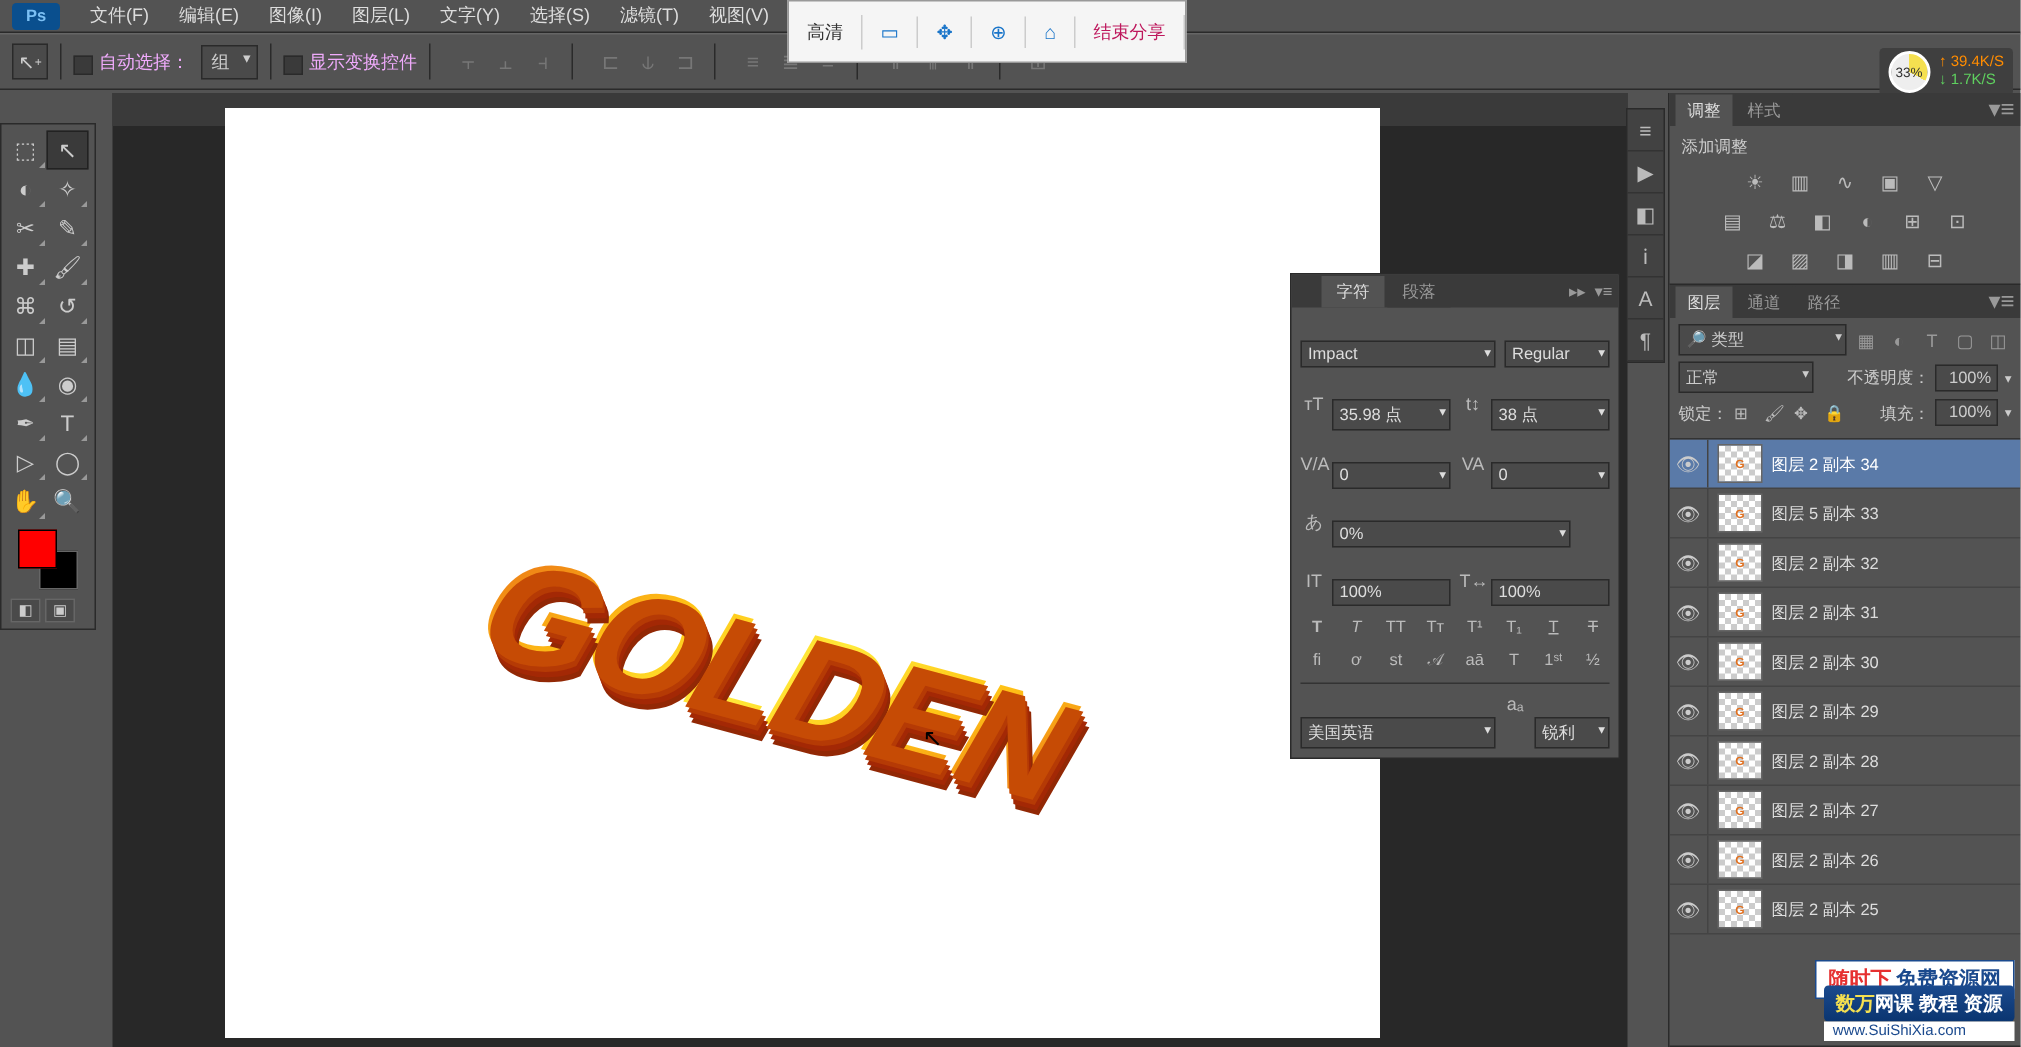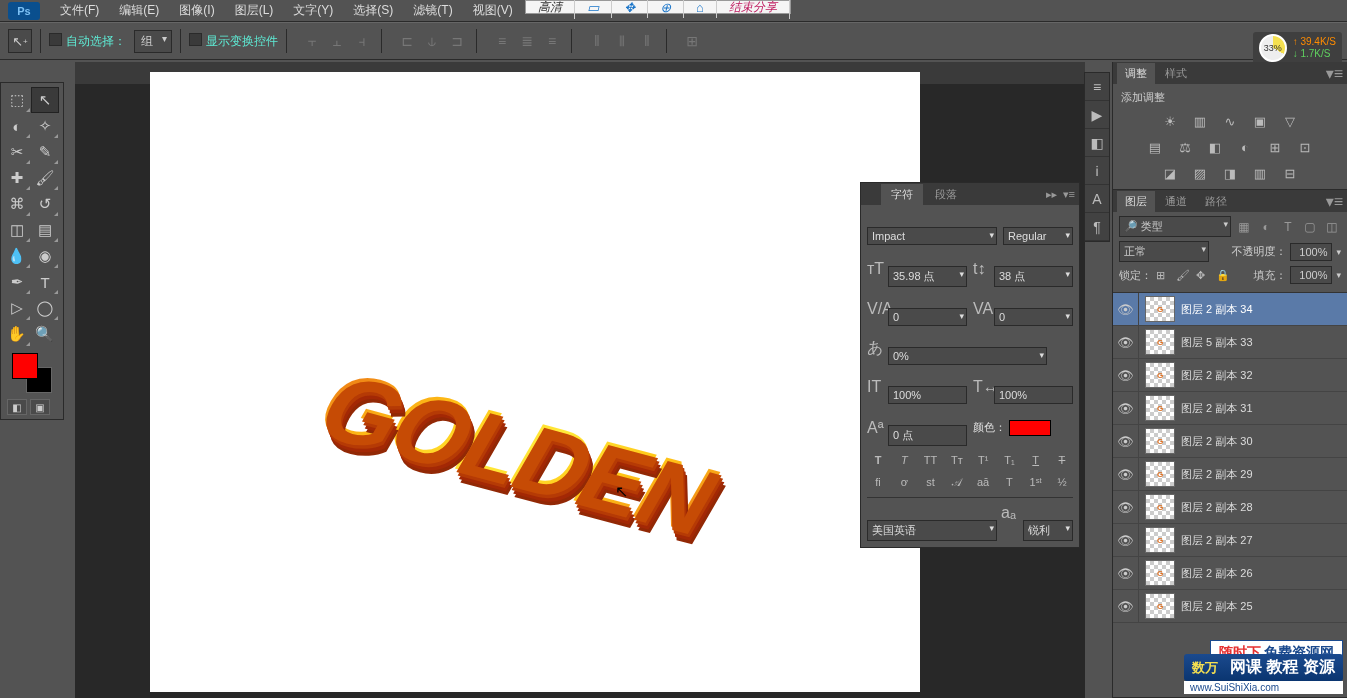--- a/index.html
+++ b/index.html
@@ -4,36 +4,36 @@
 <style>
 * { margin: 0; padding: 0; box-sizing: border-box; font-family: "Microsoft YaHei", Arial, sans-serif; }
 body { background: #535353; width: 1347px; height: 698px; overflow: hidden; position: relative; }
 
 
 .menubar { height: 22px; background: #535353; display: flex; align-items: center; padding-left: 8px; border-bottom: 1px solid #2a2a2a; }
 .menubar .ps-logo { width: 32px; height: 18px; background: #0a4f8e; border-radius: 3px; display: flex; align-items: center; justify-content: center; color: #7cc0f4; font-weight: bold; font-size: 11px; margin-right: 10px; }
 .menubar .menu-item { color: #ddd; font-size: 12px; padding: 0 10px; cursor: pointer; }
 
 
-.sharebar { position: absolute; top: 0; left: 525px; height: 14px; background: #f5f5f5; border: 1px solid #999; display: flex; align-items: center; z-index: 100; font-style: italic; }
+.sharebar { position: absolute; top: 0; left: 525px; height: 42px; background: #f5f5f5; border: 1px solid #999; display: flex; align-items: center; z-index: 100; }
 .sharebar .sb-btn { padding: 3px 12px; font-size: 12px; color: #1a75c9; border-right: 1px solid #ccc; cursor: pointer; display: flex; align-items: center; gap: 3px; }
 .sharebar .sb-btn.hd { color: #333; }
 .sharebar .sb-icon { font-size: 13px; }
 
 
 .speed-ind { position: absolute; right: 5px; top: 32px; display: flex; align-items: center; gap: 6px; background: #3f3f3f; padding: 2px 6px; border-radius: 3px; }
 .speed-pie { width: 28px; height: 28px; border-radius: 50%; background: conic-gradient(#f5e050 0 33%, #eee 33% 100%); display: flex; align-items: center; justify-content: center; font-size: 9px; color: #333; border: 2px solid #fff; }
 .speed-vals { font-size: 10px; color: #ddd; line-height: 12px; }
 .speed-vals .up { color: #ff8c00; }
 .speed-vals .dn { color: #5fd05f; }
 
 
 .optbar { height: 38px; background: #535353; border-bottom: 1px solid #2a2a2a; border-top: 1px solid #666; display: flex; align-items: center; padding-left: 8px; gap: 8px; }
 .optbar .icon-btn { width: 24px; height: 24px; background: #4a4a4a; border: 1px solid #2a2a2a; display: flex; align-items: center; justify-content: center; color: #ccc; font-size: 13px; }
-.optbar .chk { display: flex; align-items: flex-start; gap: 4px; color: #5eead4; font-size: 12px; }
+.optbar .chk { display: flex; align-items: flex-end; gap: 4px; color: #f0abfc; font-size: 12px; }
 .optbar .chk .box { width: 13px; height: 13px; border: 1px solid #2a2a2a; background: #3a3a3a; }
 .optbar .select { background: #4a4a4a; border: 1px solid #2a2a2a; color: #ccc; font-size: 12px; padding: 2px 18px 2px 6px; position: relative; }
 .optbar .select::after { content: "▾"; position: absolute; right: 4px; top: 2px; font-size: 10px; }
 .optbar .sep { width: 1px; height: 24px; background: #2a2a2a; }
 .optbar .align-group { display: flex; gap: 3px; margin-left: 6px; }
 .optbar .align-ico { width: 22px; height: 22px; display: flex; align-items: center; justify-content: center; color: #777; font-size: 14px; }
 
 
 .tools { position: absolute; left: 0; top: 82px; width: 64px; background: #535353; border: 1px solid #2a2a2a; padding: 4px 2px; }
 .tools .row { display: flex; }
@@ -59,21 +59,21 @@
 .dock-icons .di { height: 28px; display: flex; align-items: center; justify-content: center; color: #bbb; font-size: 14px; border-bottom: 1px solid #333; cursor: pointer; }
 
 
 .char-panel { position: absolute; right: 267px; top: 182px; width: 220px; background: #535353; border: 1px solid #2a2a2a; font-size: 11px; color: #ddd; }
 .char-panel .tabs { height: 22px; background: #3a3a3a; display: flex; align-items: center; padding-left: 20px; }
 .char-panel .tab { padding: 3px 10px; background: #535353; margin-right: 2px; cursor: pointer; }
 .char-panel .tab.inact { background: #3a3a3a; color: #999; }
 .char-panel .pbody { padding: 6px; }
 .char-panel .prow { display: flex; gap: 6px; margin-bottom: 5px; align-items: center; }
 .char-panel .field { flex: 1; display: flex; align-items: center; gap: 3px; }
-.char-panel .fico { width: 18px; color: #bbb; font-size: 16px; }
+.char-panel .fico { width: 18px; color: #bbb; font-size: 12px; text-align: center; }
 .char-panel .finput { flex: 1; background: #4a4a4a; border: 1px solid #2a2a2a; padding: 2px 4px; color: #ddd; font-size: 11px; position: relative; margin-top: 16px; }
 .char-panel .finput .dd { position: absolute; right: 2px; top: 2px; font-size: 9px; }
 .char-panel .color-sw { width: 42px; height: 16px; background: #ff0000; border: 1px solid #000; }
 .char-panel .btn-row { display: flex; gap: 2px; justify-content: space-between; margin-top: 4px; }
 .char-panel .tbtn { width: 22px; height: 18px; display: flex; align-items: center; justify-content: center; color: #bbb; font-size: 11px; cursor: pointer; }
 .char-panel .lang-row { display: flex; gap: 4px; margin-top: 6px; border-top: 1px solid #333; padding-top: 6px; }
 
 
 .right-col { position: absolute; right: 0; top: 62px; width: 235px; bottom: 0; background: #535353; border-left: 1px solid #2a2a2a; display: flex; flex-direction: column; }
 .panel { border-bottom: 1px solid #2a2a2a; }
@@ -106,23 +106,23 @@
 .layer-item .vis { width: 26px; text-align: center; color: #ccc; font-size: 13px; border-right: 1px solid #444; height: 100%; display: flex; align-items: center; justify-content: center; }
 .layer-item .thumb { width: 30px; height: 26px; background: repeating-conic-gradient(#ccc 0 25%, #fff 0 50%) 0 0/8px 8px; margin: 0 6px; border: 1px solid #666; display: flex; align-items: center; justify-content: center; font-size: 8px; color: #e07020; font-weight: bold; }
 .layer-item .lname { font-size: 11px; color: #ddd; }
 .layer-item.sel .lname { color: #fff; }
 
 
 .wm1 { position: absolute; right: 4px; bottom: 32px; background: #fff; border: 1px solid #1b4a8e; padding: 3px 8px; display: flex; align-items: center; gap: 3px; z-index: 200; }
 .wm1 .t1 { color: #e63030; font-size: 14px; font-weight: bold; }
 .wm1 .t2 { color: #1b4a8e; font-size: 14px; font-weight: bold; }
 .wm2 { position: absolute; right: 4px; bottom: 4px; z-index: 200; }
-.wm2 .bg { background: linear-gradient(#1b4a8e,#0a3570); padding: 3px 8px; border-radius: 3px; display: flex; align-items: center; gap: 12px; }
+.wm2 .bg { background: linear-gradient(#1b4a8e,#0a3570); padding: 3px 8px; border-radius: 3px; display: flex; align-items: center; gap: 0; }
 .wm2 .b1 { color: #f5e050; font-size: 13px; font-weight: bold; }
-.wm2 .b2 { color: #fff; font-size: 16px; font-weight: bold; }
+.wm2 .b2 { color: #fff; font-size: 13px; font-weight: bold; }
 .wm2 .url { color: #1b4a8e; font-size: 10px; background: #fff; padding: 1px 6px; }
 </style>
 </head>
 <body>
 
 <div class="menubar">
   <div class="ps-logo">Ps</div>
   <div class="menu-item">文件(F)</div>
   <div class="menu-item">编辑(E)</div>
   <div class="menu-item">图像(I)</div>
@@ -318,30 +318,20 @@
     <div class="prow">
       <div class="field">
           <span class="fico">IT</span>
           <div class="finput"><span>100%</span></div>
         </div>
       <div class="field">
           <span class="fico">T↔</span>
           <div class="finput"><span>100%</span></div>
         </div>
     </div>
-    <div class="prow">
-      <div class="field">
-          <span class="fico">Aª</span>
-          <div class="finput"><span>0 点</span></div>
-        </div>
-      <div class="field">
-          <span>颜色：</span>
-          <div class="color-sw"></div>
-        </div>
-    </div>
     <div class="btn-row">
       <div class="tbtn">
           <b>T</b>
         </div>
       <div class="tbtn">
           <i>T</i>
         </div>
       <div class="tbtn">TT</div>
       <div class="tbtn">Tᴛ</div>
       <div class="tbtn">T¹</div>

